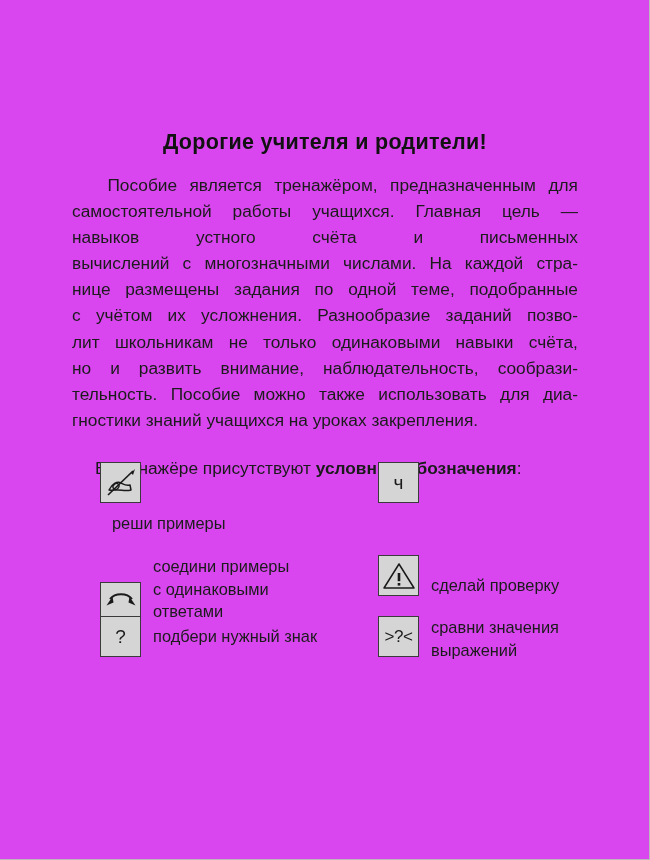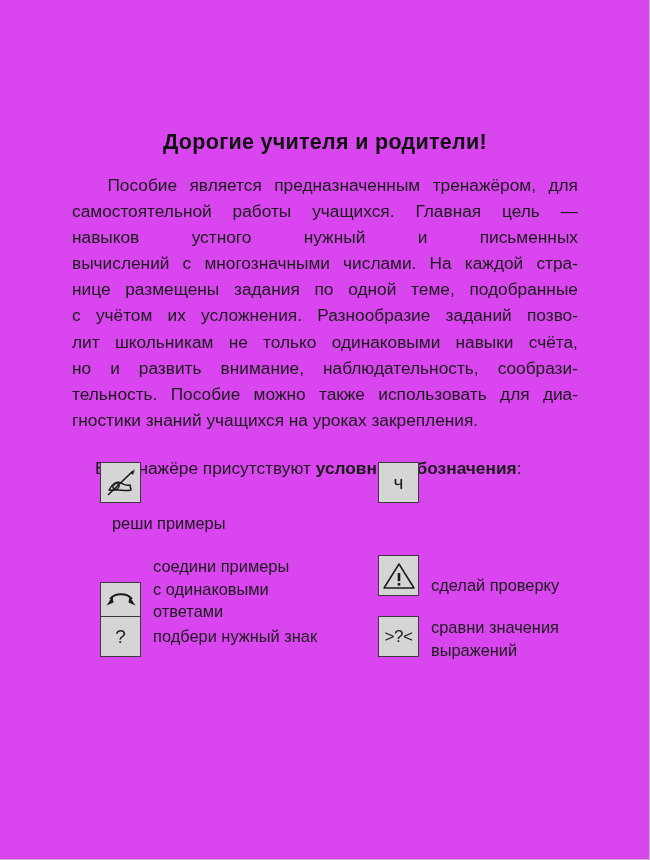--- a/index.html
+++ b/index.html
@@ -133,23 +133,23 @@
 </head>
 <body>
 
 <div class="page">
 
   <div class="content">
 
     <h1 class="doc-title">Дорогие учителя и родители!</h1>
 
     <div class="para">
-      <div class="ln just indent"><span>Пособие</span><span>является</span><span>предназначенным</span><span>тренажёром,</span><span>для</span></div>
+      <div class="ln just indent"><span>Пособие</span><span>является</span><span>тренажёром,</span><span>предназначенным</span><span>для</span></div>
       <div class="ln just"><span>самостоятельной</span><span>работы</span><span>учащихся.</span><span>Главная</span><span>цель</span><span>—</span></div>
-      <div class="ln just"><span>навыков</span><span>устного</span><span>нужный</span><span>и</span><span>письменных</span></div>
+      <div class="ln just"><span>навыков</span><span>устного</span><span>счёта</span><span>и</span><span>письменных</span></div>
       <div class="ln just"><span>вычислений</span><span>с</span><span>многозначными</span><span>числами.</span><span>На</span><span>каждой</span><span>стра-</span></div>
       <div class="ln just"><span>нице</span><span>размещены</span><span>задания</span><span>по</span><span>одной</span><span>теме,</span><span>подобранные</span></div>
       <div class="ln just"><span>с</span><span>учётом</span><span>их</span><span>усложнения.</span><span>Разнообразие</span><span>заданий</span><span>позво-</span></div>
       <div class="ln just"><span>лит</span><span>школьникам</span><span>не</span><span>только</span><span>одинаковыми</span><span>навыки</span><span>счёта,</span></div>
       <div class="ln just"><span>но</span><span>и</span><span>развить</span><span>внимание,</span><span>наблюдательность,</span><span>сообрази-</span></div>
       <div class="ln just"><span>тельность.</span><span>Пособие</span><span>можно</span><span>также</span><span>использовать</span><span>для</span><span>диа-</span></div>
       <div class="ln left"><span>гностики </span><span>знаний </span><span>учащихся </span><span>на </span><span>уроках </span><span>закрепления.</span></div>
     </div>
 
     <p class="legend-intro"><span>В тренажёре присутствуют </span><b>условные обозначения</b><span>:</span></p>

